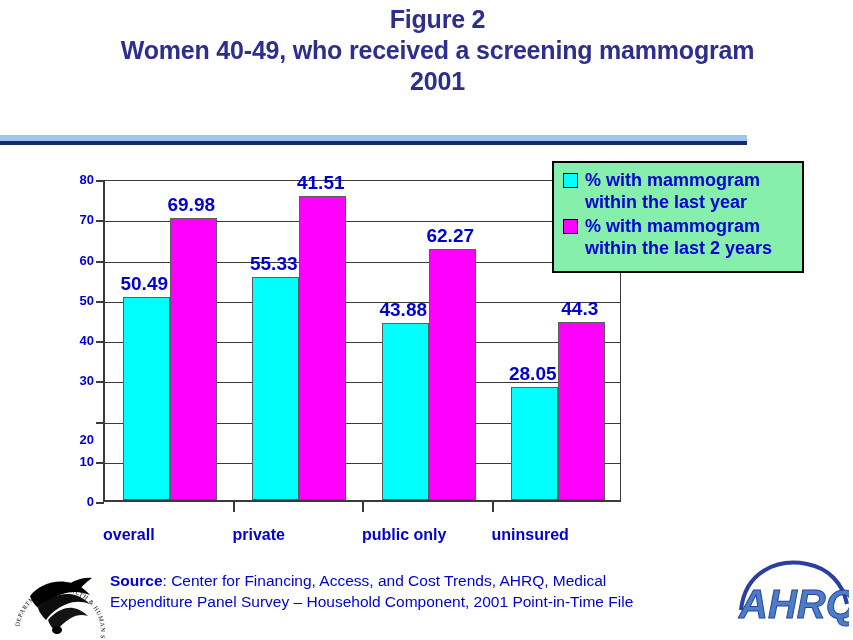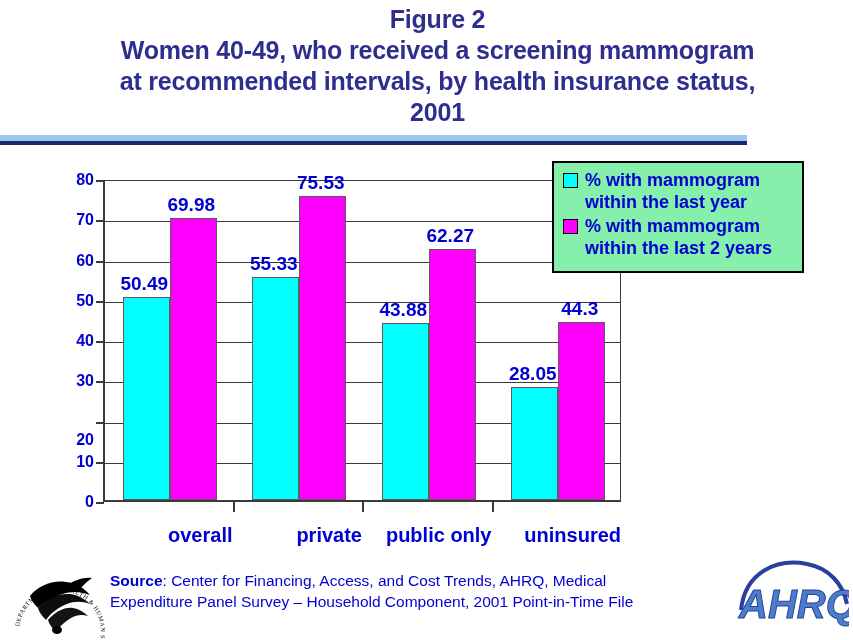--- a/index.html
+++ b/index.html
@@ -73,21 +73,21 @@
     border-top: 1px solid #3a3a3a;
   }
 
   
   .ytick {
     position: absolute;
     right: 660px;
     width: 60px;
     text-align: right;
     color: #0000d0;
-    font-size: 16px;
+    font-size: 13px;
     font-weight: bold;
     line-height: 19px;
   }
   #yaxis-ticks {
     position: absolute;
     left: 0; top: 0; width: 853px; height: 640px;
     pointer-events: none;
   }
   #yaxis-ticks .ytick { right: auto; left: 38px; width: 56px; }
 
@@ -124,24 +124,24 @@
     position: absolute;
     top: 502px;
     width: 0;
     height: 10px;
     border-left: 2px solid #3a3a3a;
   }
   .xlabel {
     position: absolute;
     top: 524px;
     color: #0000d0;
-    font-size: 20px;
+    font-size: 16px;
     font-weight: bold;
     line-height: 22px;
-    text-align: right;
+    text-align: left;
     white-space: nowrap;
   }
 
   
   #legend {
     position: absolute;
     left: 552px;
     top: 161px;
     width: 252px;
     height: 112px;
@@ -200,21 +200,20 @@
     width: 112px;
     height: 74px;
   }
 </style>
 </head>
 <body>
 
 <div id="title-block">
   <span class="tline">Figure 2</span>
   <span class="tline">Women 40-49, who received a screening mammogram</span>
-  <span class="tline">at recommended intervals, by health insurance status,</span>
   <span class="tline">2001</span>
 </div>
 
 <div id="title-rule">
   <div class="rule-light"></div>
   <div class="rule-dark"></div>
 </div>
 
 <div id="yaxis-ticks">
     <div class="ytick" style="top: 492px;">0</div>
@@ -301,21 +300,21 @@
     <g font-family="'Liberation Sans', sans-serif" font-size="40" font-weight="bold" font-style="italic" fill="#4a7ec8" stroke="#2b3f9e" stroke-width="1">
       <text x="2" y="62">AHRQ</text>
     </g>
   </svg>
 </div>
 
 <div class="barlabel" style="width: 80px; left: 104.25px; top: 273.778px;">50.49</div>
 <div class="barlabel" style="width: 80px; left: 151.25px; top: 195.331px;">69.98</div>
 <div class="xlabel" style="width: 129.5px; left: 103px;">overall</div>
 <div class="barlabel" style="width: 80px; left: 233.75px; top: 254.297px;">55.33</div>
-<div class="barlabel" style="width: 80px; left: 280.75px; top: 172.992px;">75.53</div>
+<div class="barlabel" style="width: 80px; left: 280.75px; top: 172.992px;">41.51</div>
 <div class="xlabel" style="width: 129.5px; left: 232.5px;">private</div>
 <div class="xtickmark" style="left: 232.5px;"></div>
 <div class="barlabel" style="width: 80px; left: 363.25px; top: 300.383px;">43.88</div>
 <div class="barlabel" style="width: 80px; left: 410.25px; top: 226.363px;">62.27</div>
 <div class="xlabel" style="width: 129.5px; left: 362px;">public only</div>
 <div class="xtickmark" style="left: 362px;"></div>
 <div class="barlabel" style="width: 80px; left: 492.75px; top: 364.099px;">28.05</div>
 <div class="barlabel" style="width: 80px; left: 539.75px; top: 298.692px;">44.3</div>
 <div class="xlabel" style="width: 129.5px; left: 491.5px;">uninsured</div>
 <div class="xtickmark" style="left: 491.5px;"></div>

